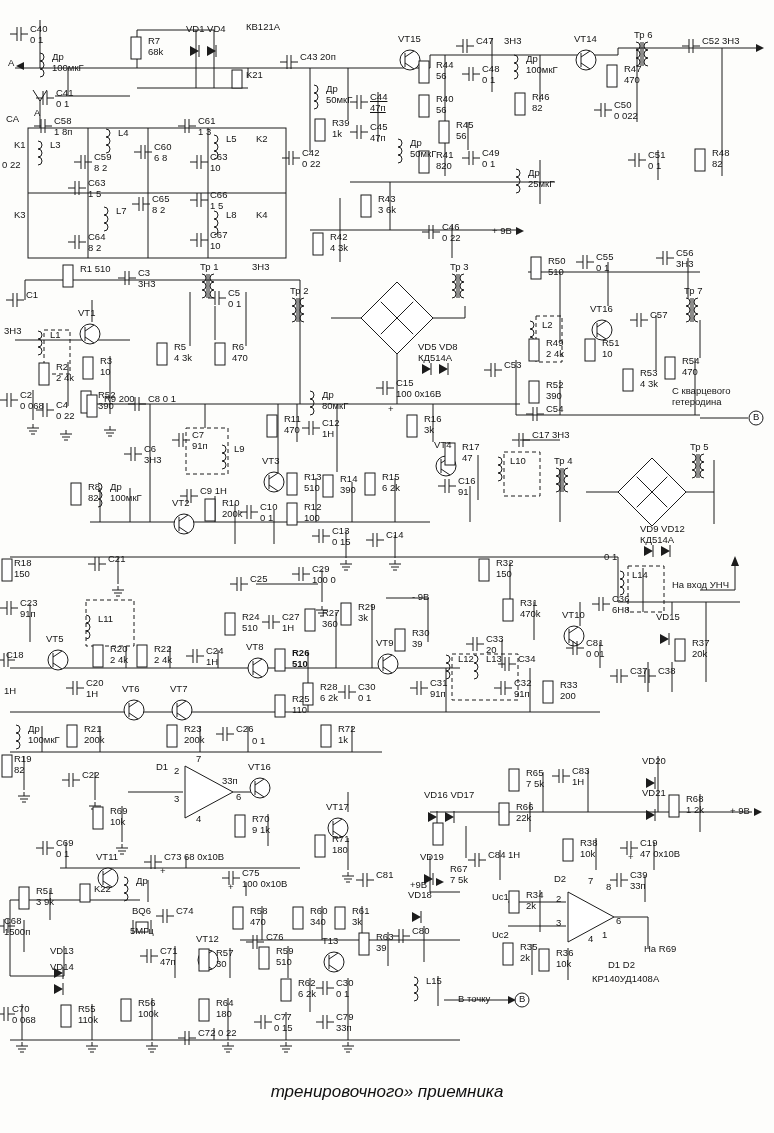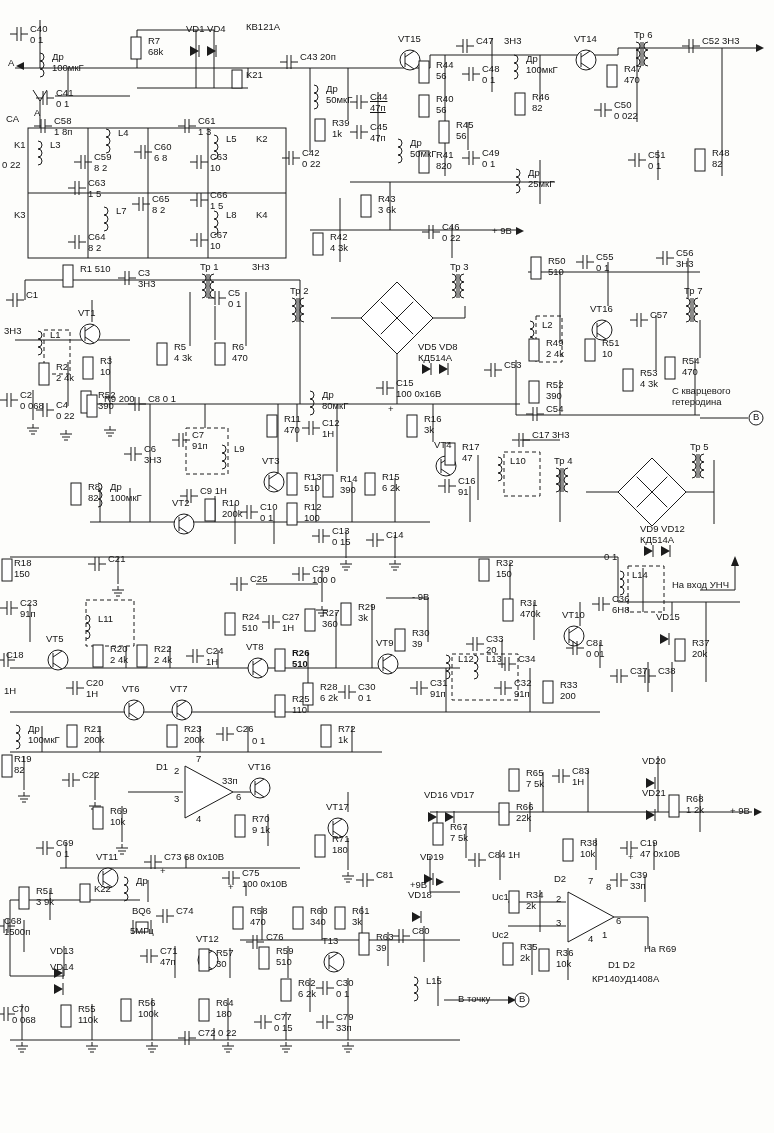--- a/index.html
+++ b/index.html
@@ -1164,21 +1164,21 @@
       <div class="lbl" style="left: 572px; top: 766px;">C83
 1Н</div>
       <div class="lbl" style="left: 642px; top: 756px;">VD20</div>
       <div class="lbl" style="left: 642px; top: 788px;">VD21</div>
       <div class="lbl" style="left: 424px; top: 790px;">VD16  VD17</div>
       <div class="lbl" style="left: 516px; top: 802px;">R66
 22k</div>
       <div class="lbl" style="left: 686px; top: 794px;">R68
 1 2k</div>
       <div class="lbl" style="left: 730px; top: 806px;">+ 9В</div>
-      <div class="lbl" style="left: 450px; top: 822px;">R67
+      <div class="lbl" style="left: 450px; top: 864px;">R67
 7 5k</div>
       <div class="lbl" style="left: 488px; top: 850px;">C84  1Н</div>
       <div class="lbl" style="left: 580px; top: 838px;">R38
 10k</div>
       <div class="lbl" style="left: 640px; top: 838px;">C19
 47 0х10В</div>
       <div class="lbl" style="left: 628px; top: 852px;">+</div>
       <div class="lbl" style="left: 420px; top: 852px;">VD19</div>
       <div class="lbl" style="left: 408px; top: 890px;">VD18</div>
       <div class="lbl" style="left: 492px; top: 892px;">Uc1</div>
@@ -1256,14 +1256,15 @@
 180</div>
       <div class="lbl" style="left: 198px; top: 1028px;">C72  0 22</div>
       <div class="lbl" style="left: 274px; top: 1012px;">C77
 0 15</div>
       <div class="lbl" style="left: 336px; top: 1012px;">C79
 33п</div>
       <div class="lbl" style="left: 458px; top: 994px;">В точку</div>
       <div class="lbl" style="left: 519px; top: 994px;">В</div>
     </div>
   <div class="caption">
+    <span class="l2"><span>тренировочного» приемника</span></span>
   </div>
 </div>
 
 </body></html>

